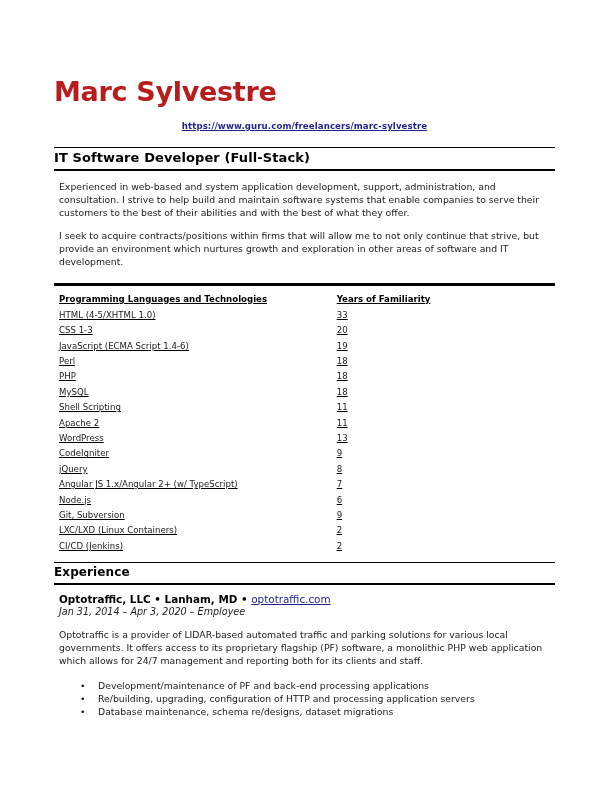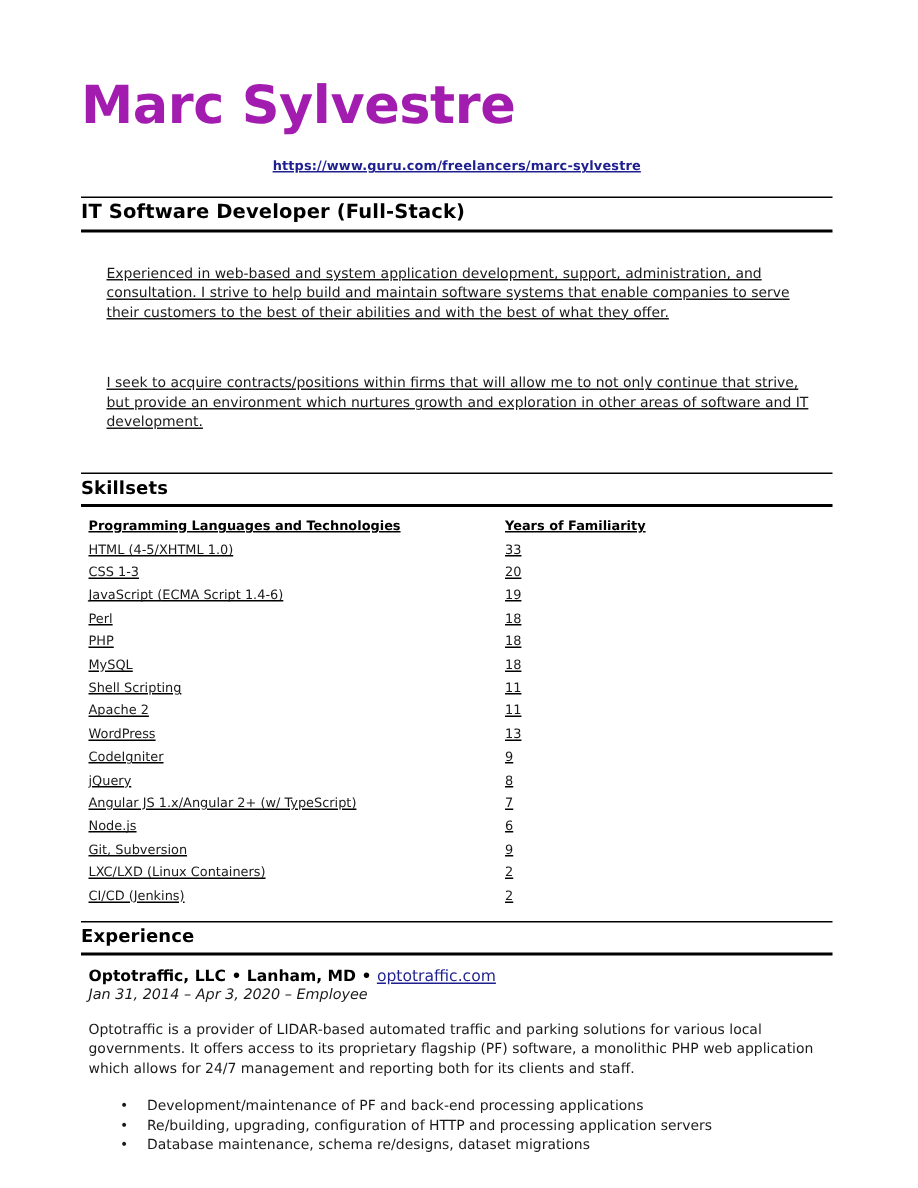--- a/index.html
+++ b/index.html
@@ -17,27 +17,27 @@
   }
   .page {
     position: absolute;
     left: 54px;
     top: 0;
     width: 501px;
   }
 
   
   .name {
-    font-size: 35px;
+    font-size: 27px;
     font-weight: bold;
     letter-spacing: -0.3px;
     line-height: 1.0;
     margin: 0;
-    padding-top: 54px;
-    color: #a21caf;
+    padding-top: 78px;
+    color: #b91c1c;
   }
   .profile-link-wrap {
     margin-top: 9px;
     margin-bottom: 0;
     text-align: center;
   }
   .profile-link {
     font-size: 8.6px;
     font-weight: bold;
     color: #1f1f8f;
@@ -67,25 +67,24 @@
     line-height: 1.15;
   }
   .section-title.small {
     font-size: 12px;
   }
 
   
   .body-text {
     font-size: 9.3px;
     line-height: 1.38;
-    margin: 12px;
+    margin: 0;
     padding: 0;
     color: #1a1a1a;
     text-align: left;
-    text-decoration: underline;
   }
   .para-gap { height: 11px; }
 
   .block-top-gap-10 { height: 10px; }
   .block-top-gap-8 { height: 8px; }
   .block-top-gap-6 { height: 6px; }
   .block-top-gap-14 { height: 14px; }
 
   
   .skills-table {
@@ -183,21 +182,20 @@
 
   <div class="block-top-gap-10"></div>
   <div class="indent">
     <p class="body-text">Experienced in web-based and system application development, support, administration, and consultation. I strive to help build and maintain software systems that enable companies to serve their customers to the best of their abilities and with the best of what they offer.</p>
     <div class="para-gap"></div>
     <p class="body-text">I seek to acquire contracts/positions within firms that will allow me to not only continue that strive, but provide an environment which nurtures growth and exploration in other areas of software and IT development.</p>
   </div>
 
   <div class="block-top-gap-14"></div>
   <div class="rule-thin"></div>
-  <h2 class="section-title small">Skillsets</h2>
   <div class="rule-thick"></div>
 
   <div class="block-top-gap-8"></div>
   <table class="skills-table">
     <thead>
       <tr>
         <th class="col-skill">Programming Languages and Technologies</th>
         <th class="col-years">Years of Familiarity</th>
       </tr>
     </thead>

